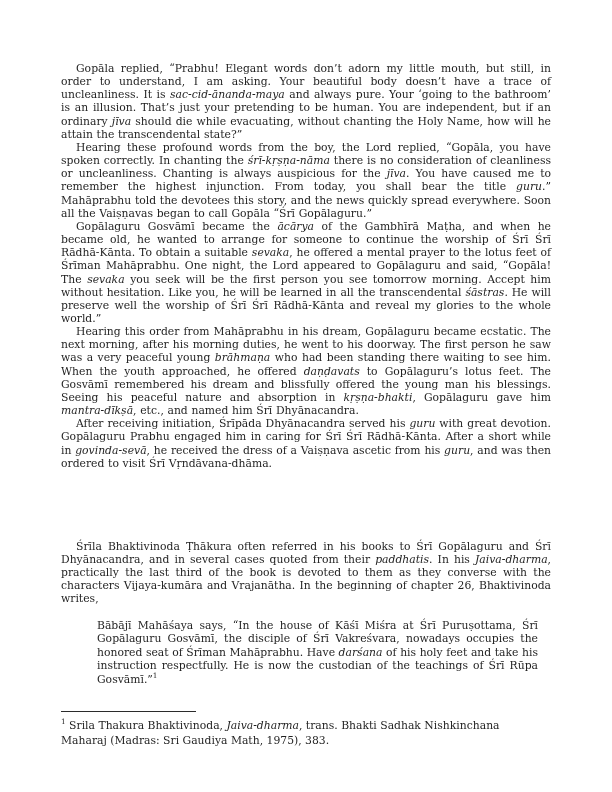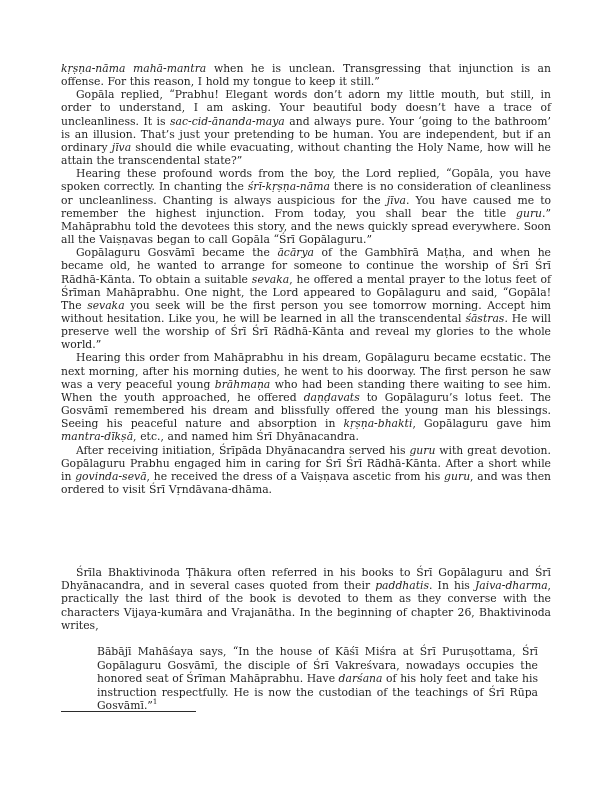--- a/index.html
+++ b/index.html
@@ -67,30 +67,30 @@
     vertical-align: super;
     line-height: 0;
   }
 </style>
 </head>
 <body>
 
 <div class="page" style="background: rgb(255, 255, 255); color: rgb(31, 31, 31);">
   <div class="text-col">
     <section id="main-text">
-        <p class="body-para"><i>kṛṣṇa-nāma mahā-mantra</i><span> when he is unclean. Transgressing that injunction is an offense. For this reason, I hold my tongue to keep it still.”</span></p>
         <p class="body-para indent"><span>Gopāla replied, “Prabhu! Elegant words don’t adorn my little mouth, but still, in order to understand, I am asking. Your beautiful body doesn’t have a trace of uncleanliness. It is </span><i>sac-cid-ānanda-maya</i><span> and always pure. Your ‘going to the bathroom’ is an illusion. That’s just your pretending to be human. You are independent, but if an ordinary </span><i>jīva</i><span> should die while evacuating, without chanting the Holy Name, how will he attain the transcendental state?”</span></p>
         <p class="body-para indent"><span>Hearing these profound words from the boy, the Lord replied, “Gopāla, you have spoken correctly. In chanting the </span><i>śrī-kṛṣṇa-nāma</i><span> there is no consideration of cleanliness or uncleanliness. Chanting is always auspicious for the </span><i>jīva</i><span>. You have caused me to remember the highest injunction. From today, you shall bear the title </span><i>guru</i><span>.” Mahāprabhu told the devotees this story, and the news quickly spread everywhere. Soon all the Vaiṣṇavas began to call Gopāla “Śrī Gopālaguru.”</span></p>
         <p class="body-para indent"><span>Gopālaguru Gosvāmī became the </span><i>ācārya</i><span> of the Gambhīrā Maṭha, and when he became old, he wanted to arrange for someone to continue the worship of Śrī Śrī Rādhā-Kānta. To obtain a suitable </span><i>sevaka</i><span>, he offered a mental prayer to the lotus feet of Śrīman Mahāprabhu. One night, the Lord appeared to Gopālaguru and said, “Gopāla! The </span><i>sevaka</i><span> you seek will be the first person you see tomorrow morning. Accept him without hesitation. Like you, he will be learned in all the transcendental </span><i>śāstras</i><span>. He will preserve well the worship of Śrī Śrī Rādhā-Kānta and reveal my glories to the whole world.”</span></p>
         <p class="body-para indent"><span>Hearing this order from Mahāprabhu in his dream, Gopālaguru became ecstatic. The next morning, after his morning duties, he went to his doorway. The first person he saw was a very peaceful young </span><i>brāhmaṇa</i><span> who had been standing there waiting to see him. When the youth approached, he offered </span><i>daṇḍavats</i><span> to Gopālaguru’s lotus feet. The Gosvāmī remembered his dream and blissfully offered the young man his blessings. Seeing his peaceful nature and absorption in </span><i>kṛṣṇa-bhakti</i><span>, Gopālaguru gave him </span><i>mantra-dīkṣā</i><span>, etc., and named him Śrī Dhyānacandra.</span></p>
         <p class="body-para indent"><span>After receiving initiation, Śrīpāda Dhyānacandra served his </span><i>guru</i><span> with great devotion. Gopālaguru Prabhu engaged him in caring for Śrī Śrī Rādhā-Kānta. After a short while in </span><i>govinda-sevā</i><span>, he received the dress of a Vaiṣṇava ascetic from his </span><i>guru</i><span>, and was then ordered to visit Śrī Vṛndāvana-dhāma.</span></p>
       </section>
     <section id="commentary-text" class="section-commentary">
         <p class="body-para indent"><span>Śrīla Bhaktivinoda Ṭhākura often referred in his books to Śrī Gopālaguru and Śrī Dhyānacandra, and in several cases quoted from their </span><i>paddhatis</i><span>. In his </span><i>Jaiva-dharma</i><span>, practically the last third of the book is devoted to them as they converse with the characters Vijaya-kumāra and Vrajanātha. In the beginning of chapter 26, Bhaktivinoda writes,</span></p>
       </section>
     <blockquote id="block-quote" class="quote-block">
         <p><span>Bābājī Mahāśaya says, “In the house of Kāśī Miśra at Śrī Puruṣottama, Śrī Gopālaguru Gosvāmī, the disciple of Śrī Vakreśvara, nowadays occupies the honored seat of Śrīman Mahāprabhu. Have </span><i>darśana</i><span> of his holy feet and take his instruction respectfully. He is now the custodian of the teachings of Śrī Rūpa Gosvāmī.”</span><sup>1</sup></p>
       </blockquote>
   </div>
   <div class="footnote-area">
     <div class="footnote-rule"></div>
+    <p id="footnote" class="footnote-text"><sup>1</sup><span> Srila Thakura Bhaktivinoda, </span><i>Jaiva-dharma</i><span>, trans. Bhakti Sadhak Nishkinchana Maharaj (Madras: Sri Gaudiya Math, 1975), 383.</span></p>
   </div>
 </div>
 
 </body></html>

